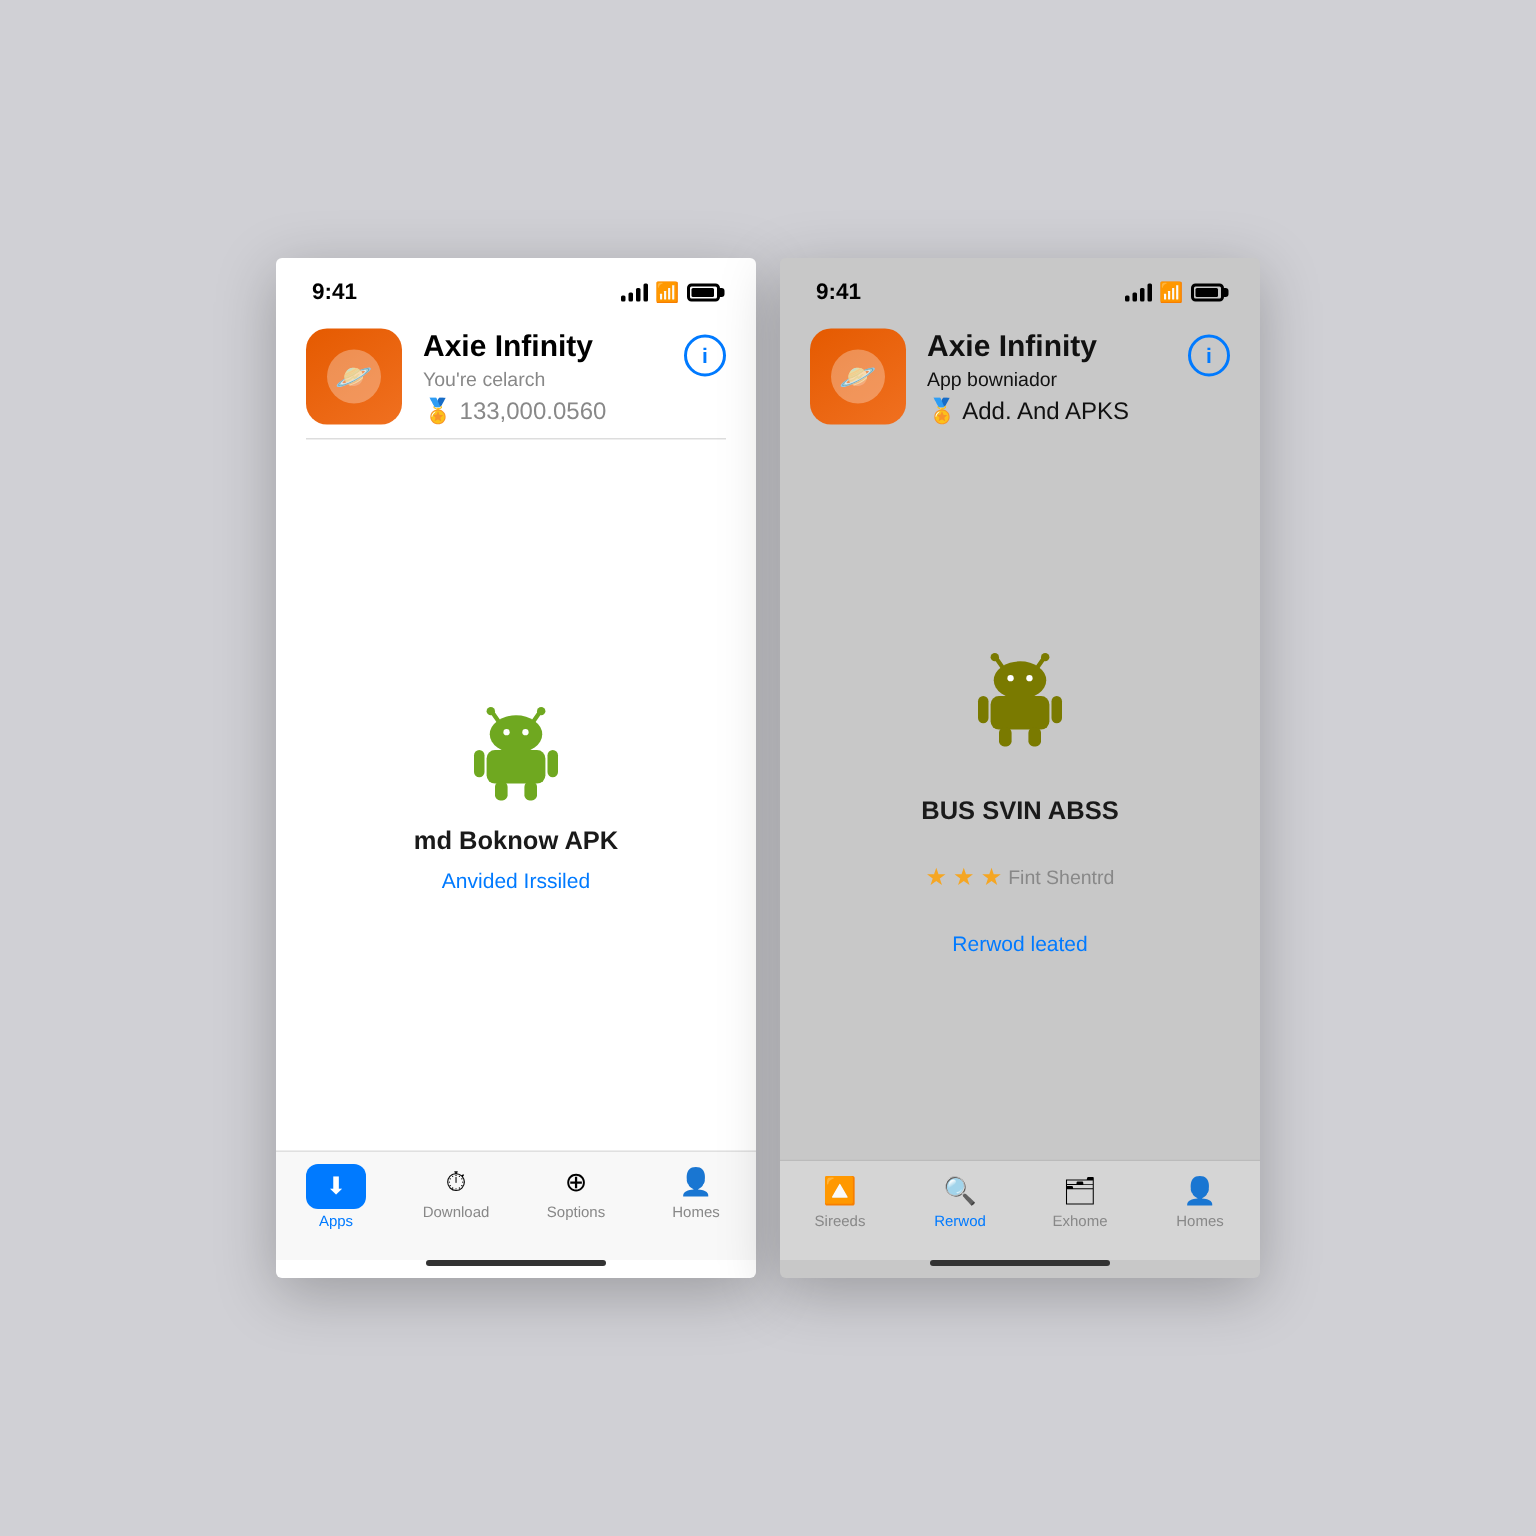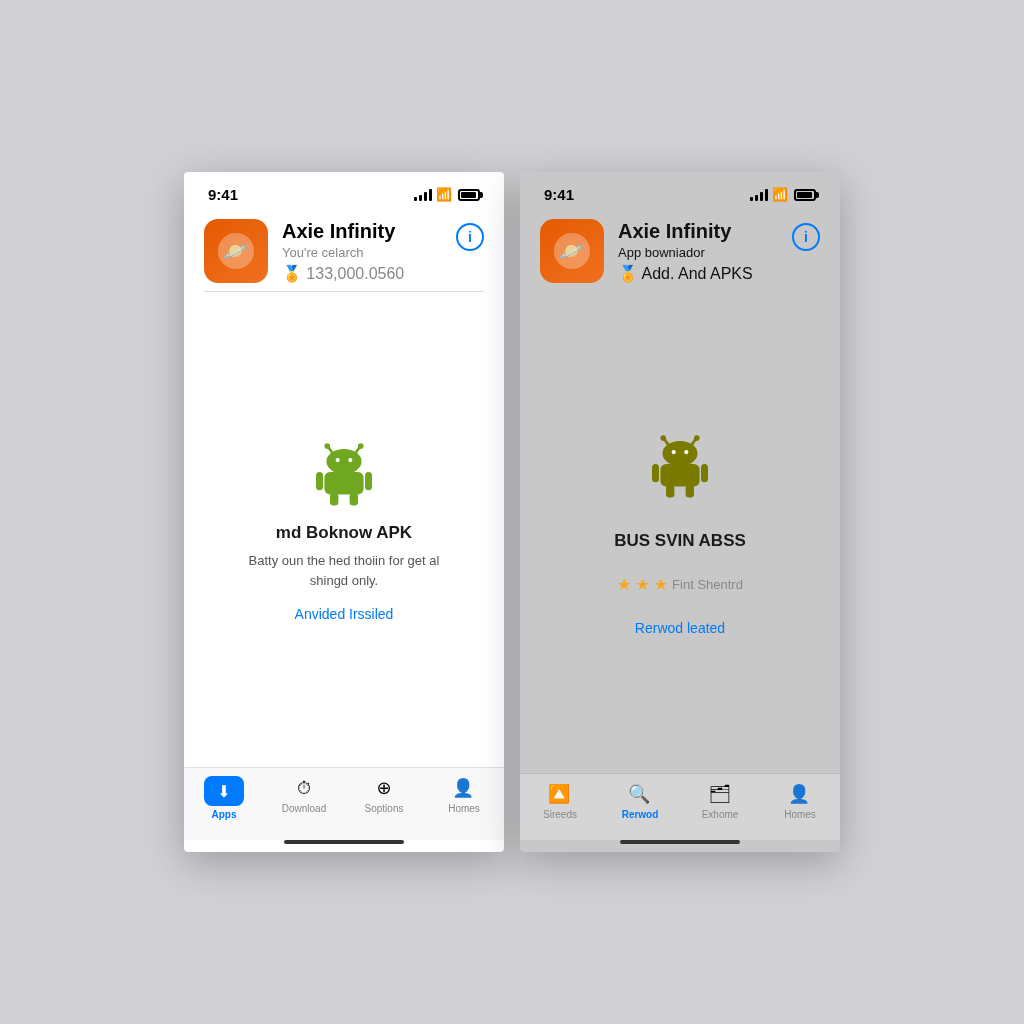--- a/index.html
+++ b/index.html
@@ -266,21 +266,21 @@
       width: 40px;
       height: 30px;
     }
 
     .tab-label {
       font-size: 10px;
       color: #888;
     }
     .tab-label.active {
       color: #007aff;
-      font-weight: 700;
+      font-weight: 400;
     }
 
     .home-indicator {
       width: 120px;
       height: 4px;
       background: #333;
       border-radius: 2px;
       margin: 0 auto 8px;
     }
 
@@ -374,21 +374,20 @@
         <rect x="10" y="50" width="10" height="26" rx="5" fill="#6fa820"></rect>
 
         <rect x="80" y="50" width="10" height="26" rx="5" fill="#6fa820"></rect>
 
         <rect x="30" y="80" width="12" height="18" rx="5" fill="#6fa820"></rect>
 
         <rect x="58" y="80" width="12" height="18" rx="5" fill="#6fa820"></rect>
       </svg>
 
       <div class="content-title">md Boknow APK</div>
-      <div class="content-desc">Batty oun the hed thoiin for get al shingd only.</div>
       <a class="action-link">Anvided Irssiled</a>
     </div>
 
     <div class="tab-bar">
       <div class="tab-item">
         <div class="tab-icon active-bg" style="color:white; font-size:16px;">⬇</div>
         <span class="tab-label active">Apps</span>
       </div>
       <div class="tab-item">
         <div class="tab-icon" style="font-size:18px;">⏱</div>

